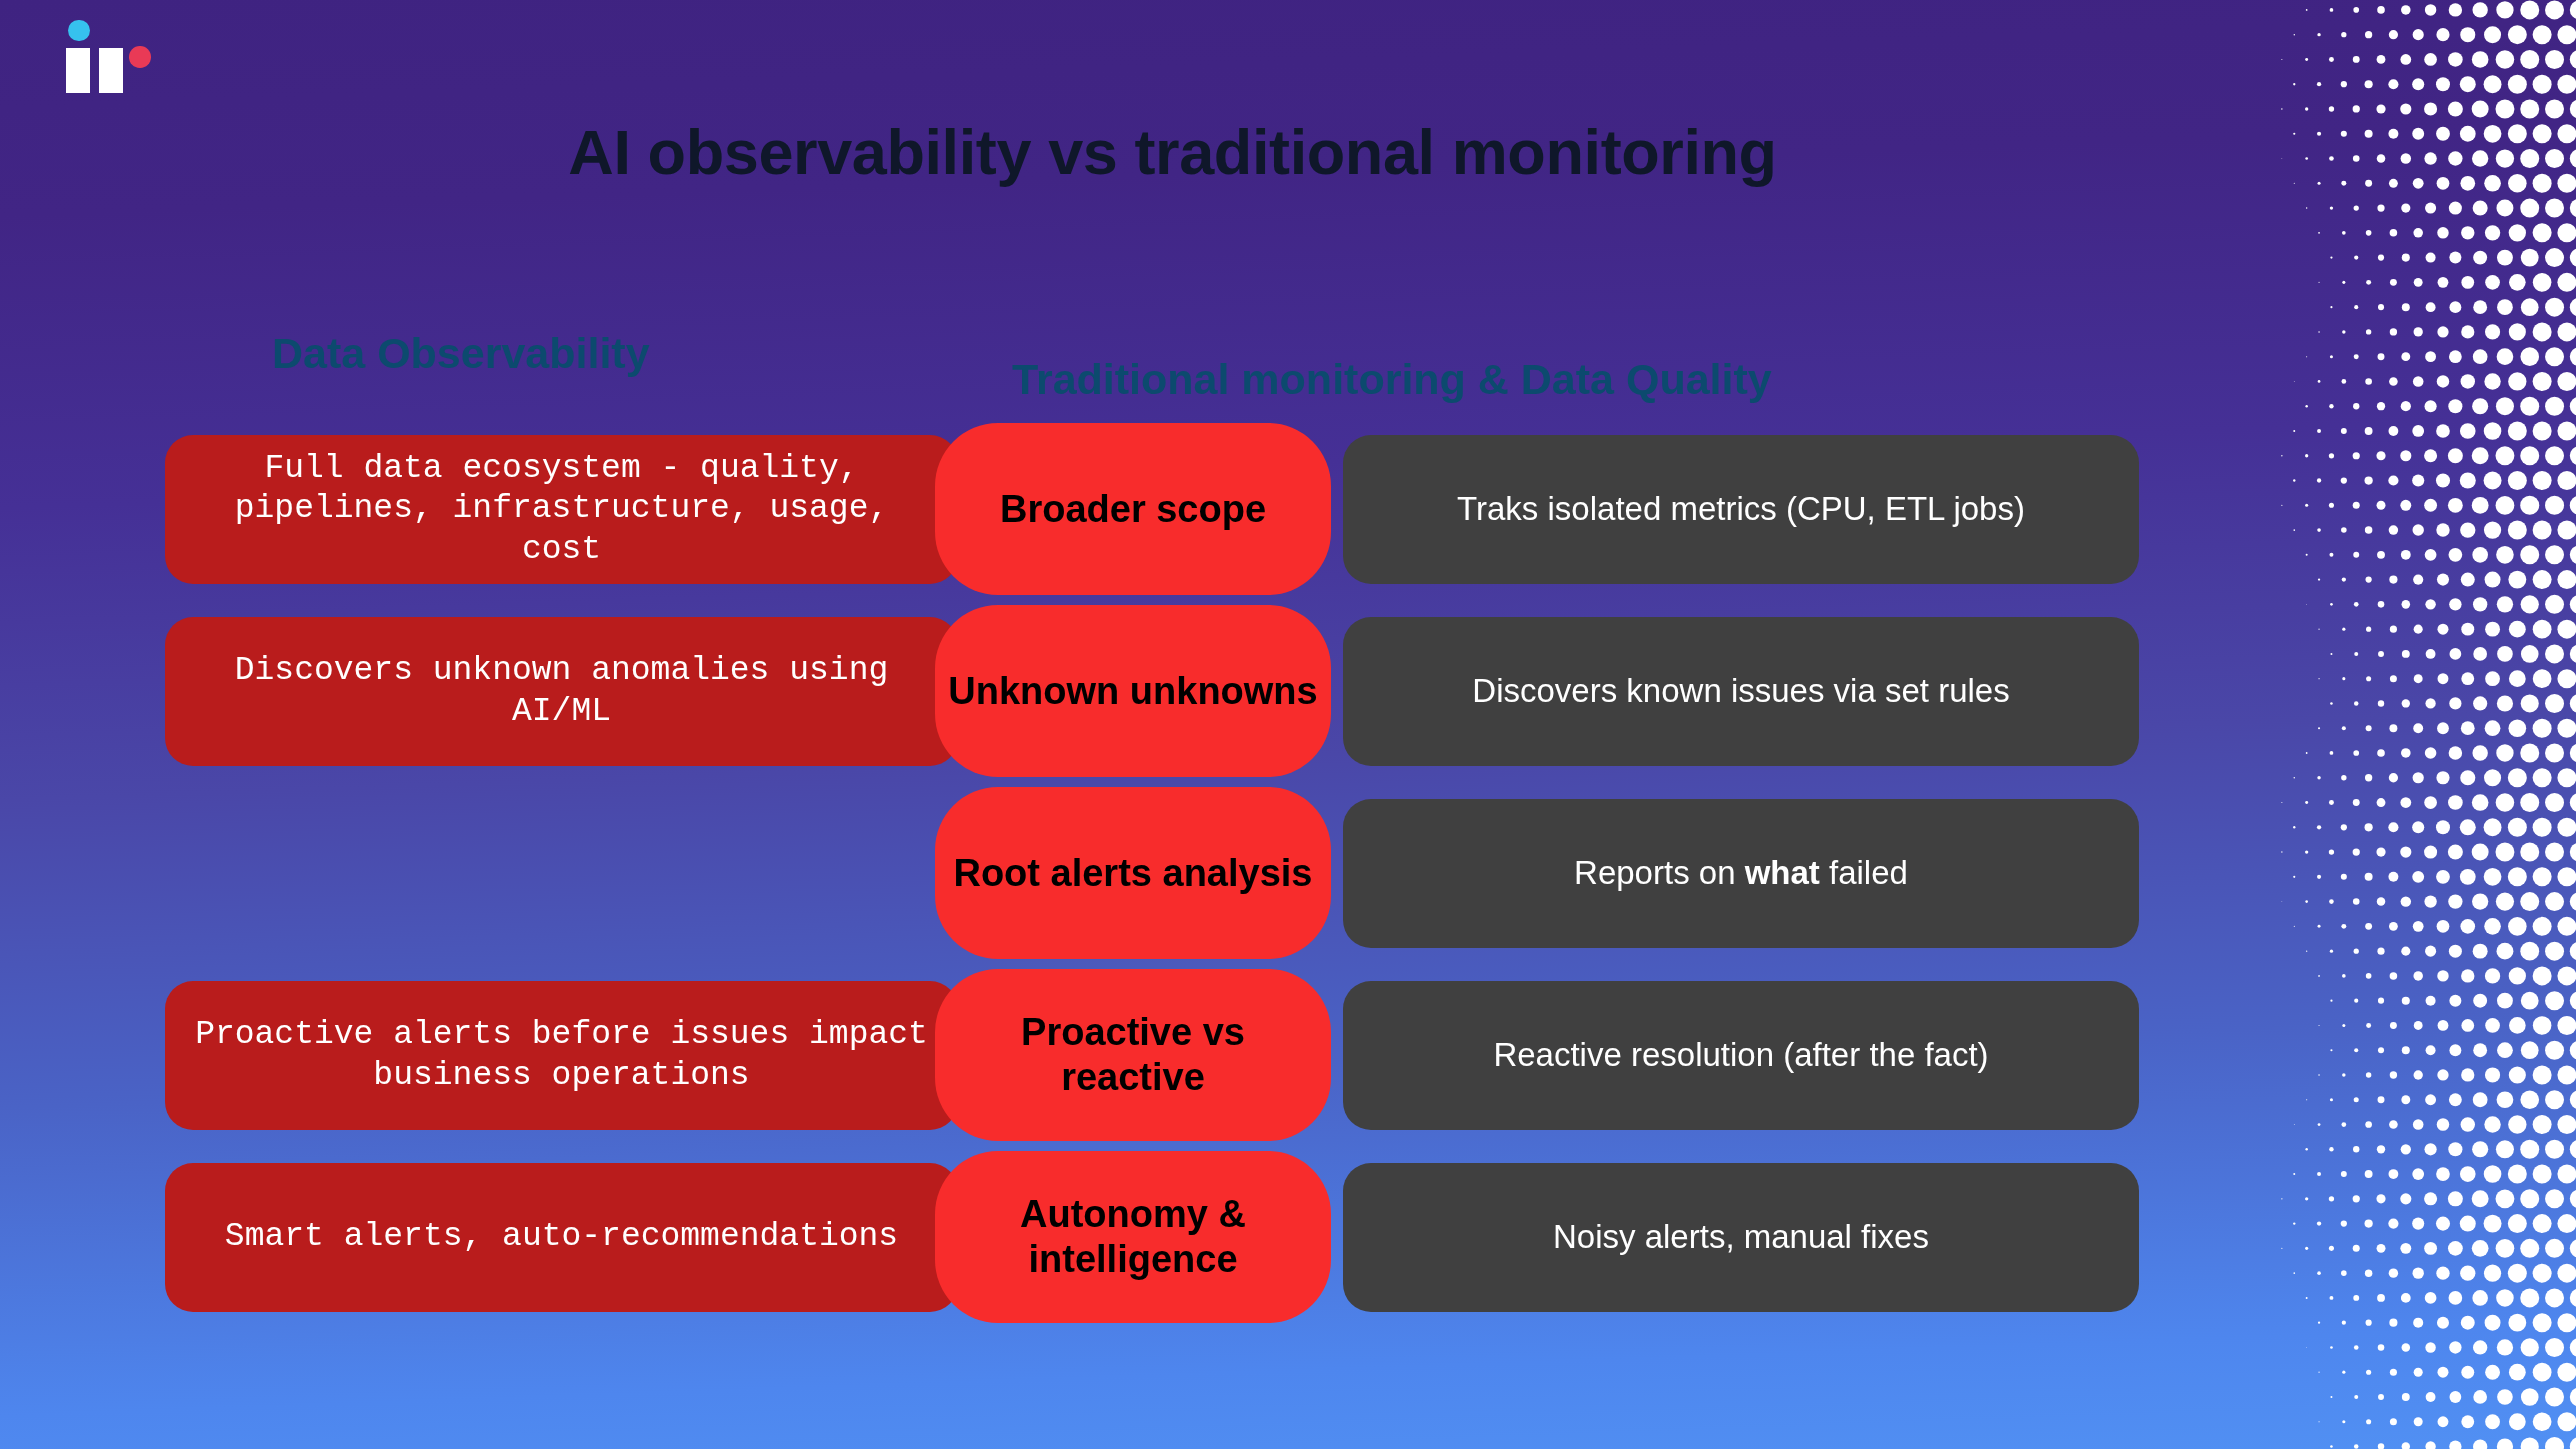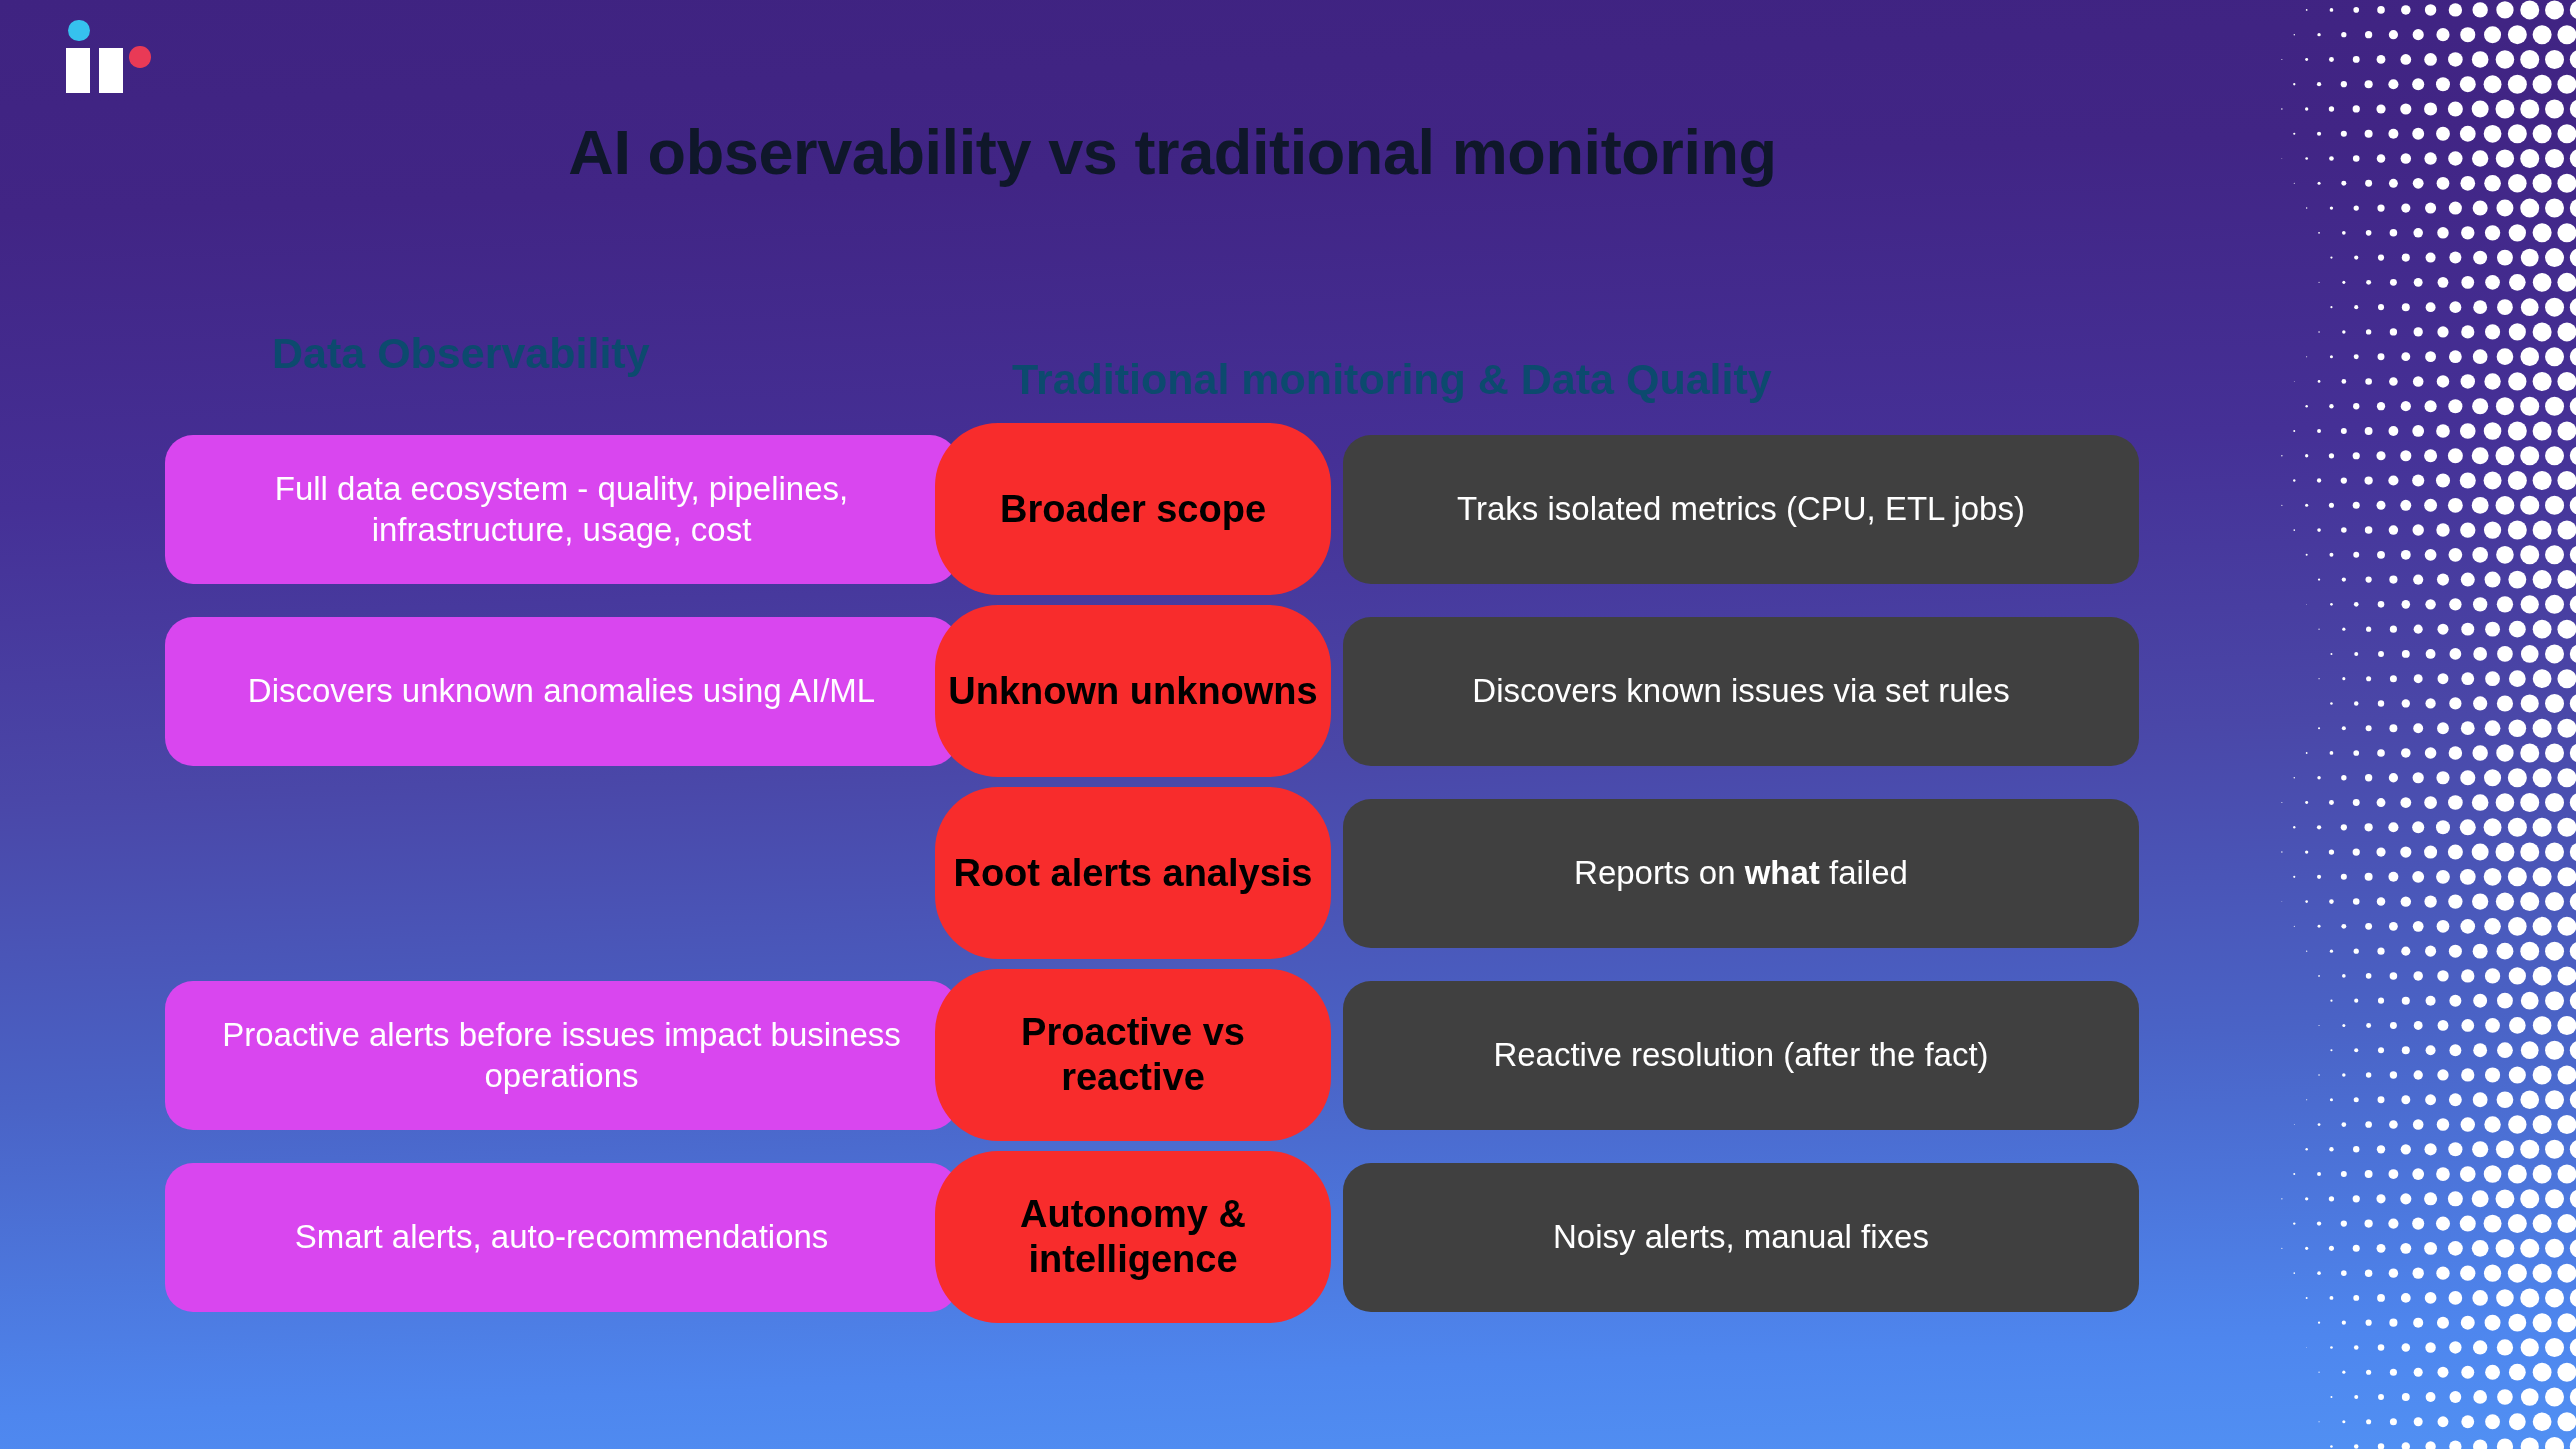--- a/index.html
+++ b/index.html
@@ -111,22 +111,23 @@
     text-align:center;
     color:#ffffff;
     font-size:33px;
     line-height:1.22;
     padding:0 23px;
   }
 
   .card-left {
     left:0;
     width:793px;
-    background:#d946ef;
+    background:#b91c1c;
     border-radius:28px;
+    font-family:Liberation Mono, monospace;
   }
   .card-right {
     left:1178px;
     width:796px;
     background:#404040;
     border-radius:28px;
   }
 
   .pill-center {
     position:absolute;

